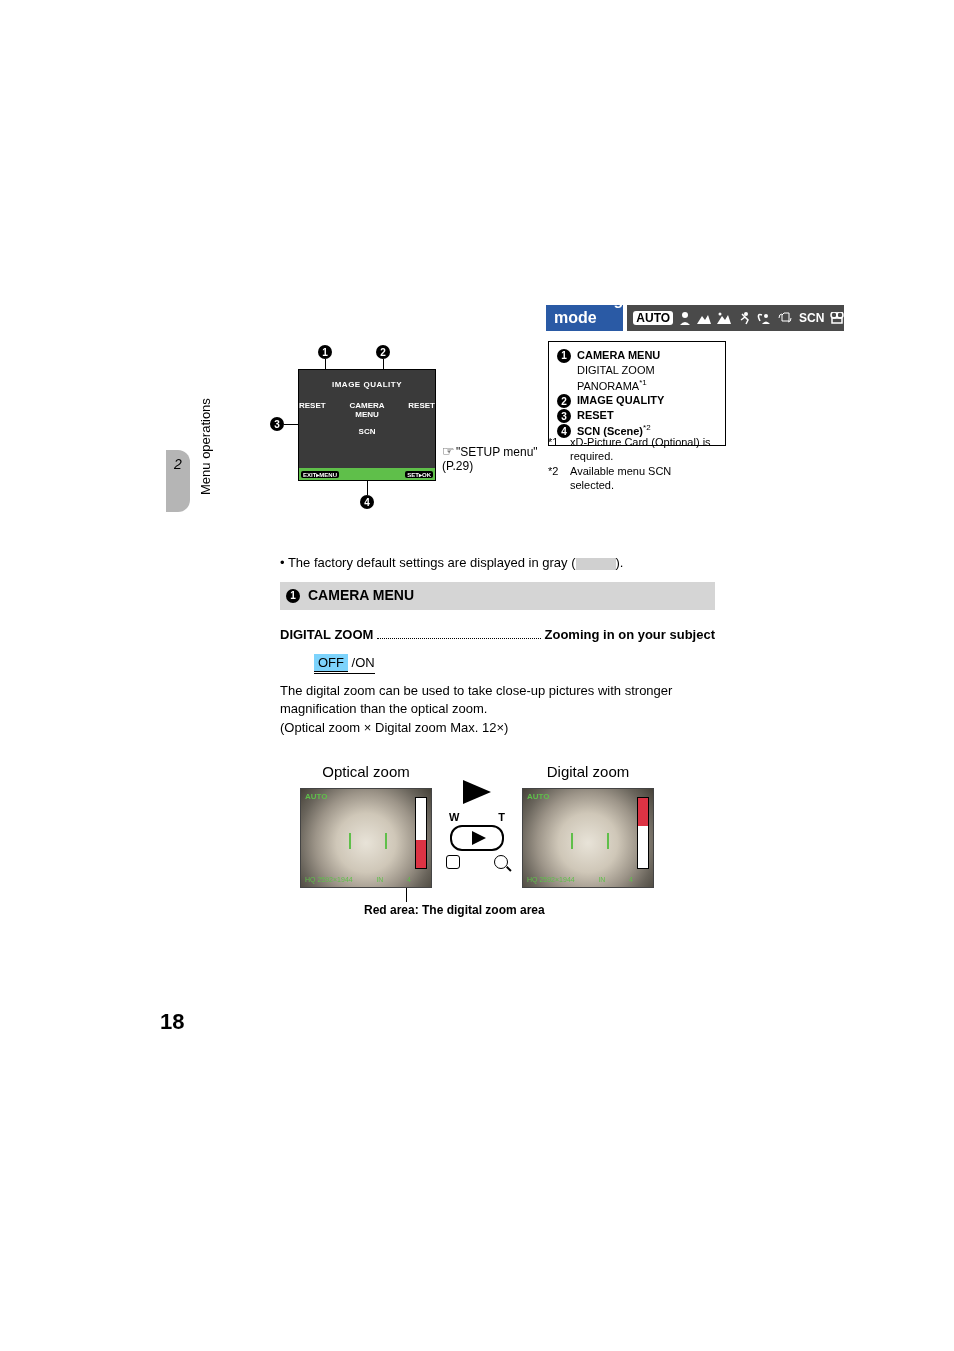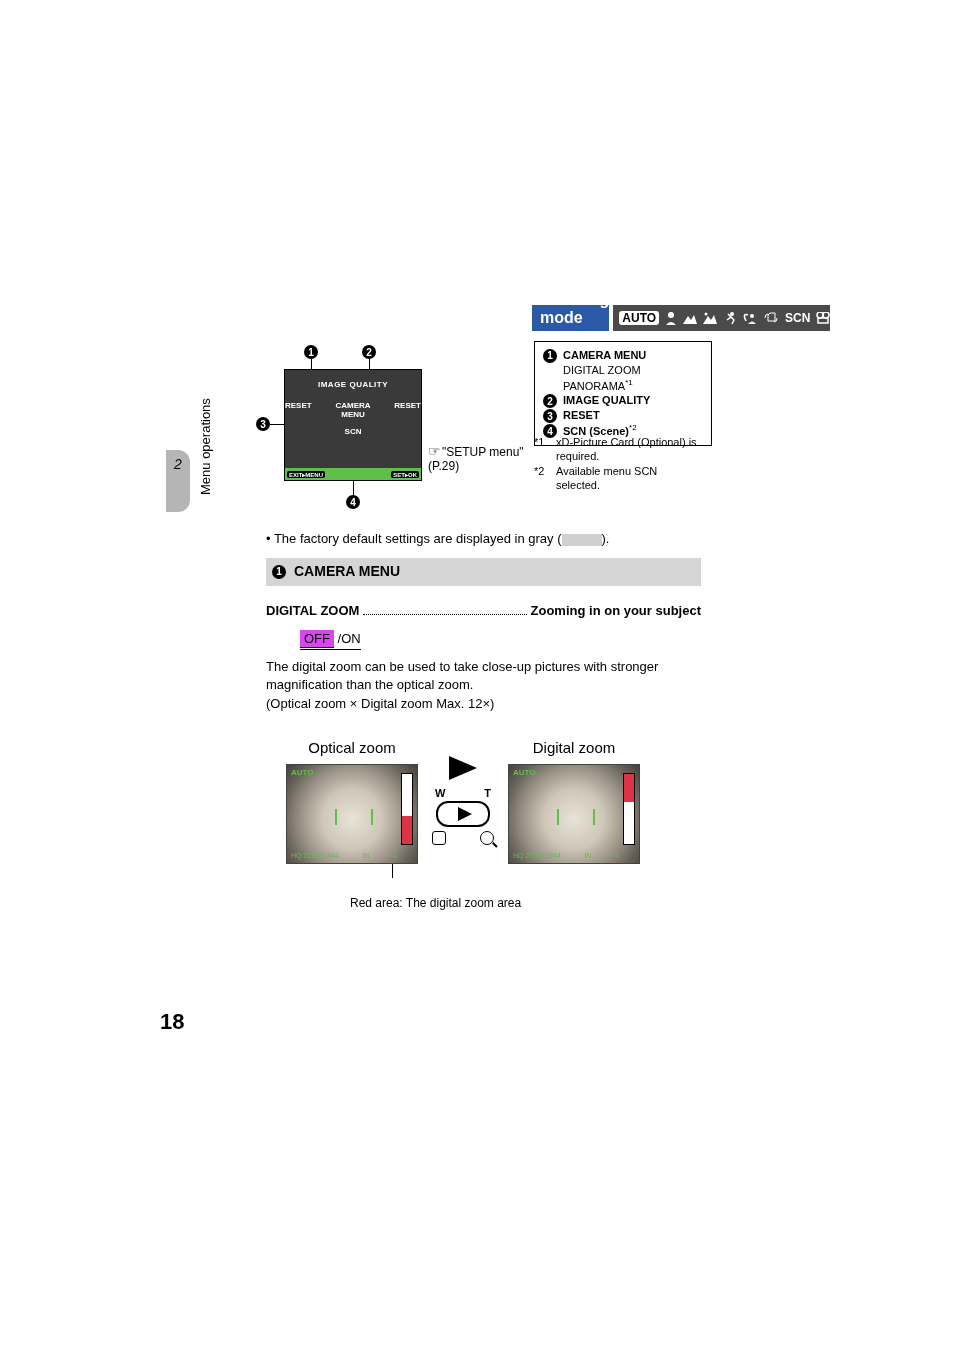--- a/index.html
+++ b/index.html
@@ -9,20 +9,21 @@
     background: #fff;
     color: #000;
     width: 954px;
   }
   .page {
     position: relative;
     width: 791px;
     height: 1351px;
     box-sizing: border-box;
     padding-top: 305px;
+    padding-left: 14px;
   }
   
   .mode-header {
     margin-left: 266px;
     width: 428px;
     height: 26px;
     background: #2a5aa5;
     color: #fff;
     display: flex;
     align-items: center;
@@ -153,38 +154,38 @@
     font-size:13px;
     white-space:nowrap;
   }
   
   .body-area {
     margin-left: 266px;
     width: 435px;
     font-size: 13px;
     line-height:1.4;
   }
-  .factory-note { margin-top: 20px; }
+  .factory-note { margin-top: 44px; }
   .gray-chip {
     display:inline-block; width:40px; height:12px;
     background:#d0d0d0; vertical-align:middle;
   }
   .section-bar {
     margin-top:10px;
     background:#d5d5d5;
     padding:4px 6px;
     font-weight:bold;
     font-size:14px;
     display:flex; align-items:center; gap:8px;
   }
   .subhead-container { display:flex; justify-content:space-between; margin-top:16px; align-items:baseline; }
   .subhead-container .lead { font-weight:bold; }
   .subhead-container .dots { flex:1; border-bottom:1px dotted #000; margin:0 4px 3px 4px; }
   .option-line { margin-top:10px; margin-left:34px; }
-  .option-chip { background:#d946ef; padding:1px 4px; border:1px solid #000; border-top:none; border-left:none; border-right:none; font-size:13px; }
+  .option-chip { background:#7dd3fc; padding:1px 4px; border:1px solid #000; border-top:none; border-left:none; border-right:none; font-size:13px; }
   .option-block { border-bottom:1px solid #000; display:inline-block; padding-bottom:1px;}
   .desc { margin-top:8px; }
   
   .zoom-row {
     margin-top:24px;
     display:flex; align-items:center; gap:10px;
     margin-left:20px;
   }
   .photo-box {
     width:130px; height:98px;
@@ -414,17 +415,17 @@
           <div class="lbl-bot">
             <span>HQ  2592×1944</span>
             <span>IN</span>
             <span>4</span>
           </div>
         </div>
       </div>
     </div>
 
     <div class="leader-down"></div>
-    <div class="zoom-notes" style="margin-top:17px;">Red area: The digital zoom area</div>
+    <div class="zoom-notes" style="margin-top:0;font-weight:bold;">Red area: The digital zoom area</div>
   </div>
 
   <div class="page-num">18</div>
 </div>
 
 </body></html>

